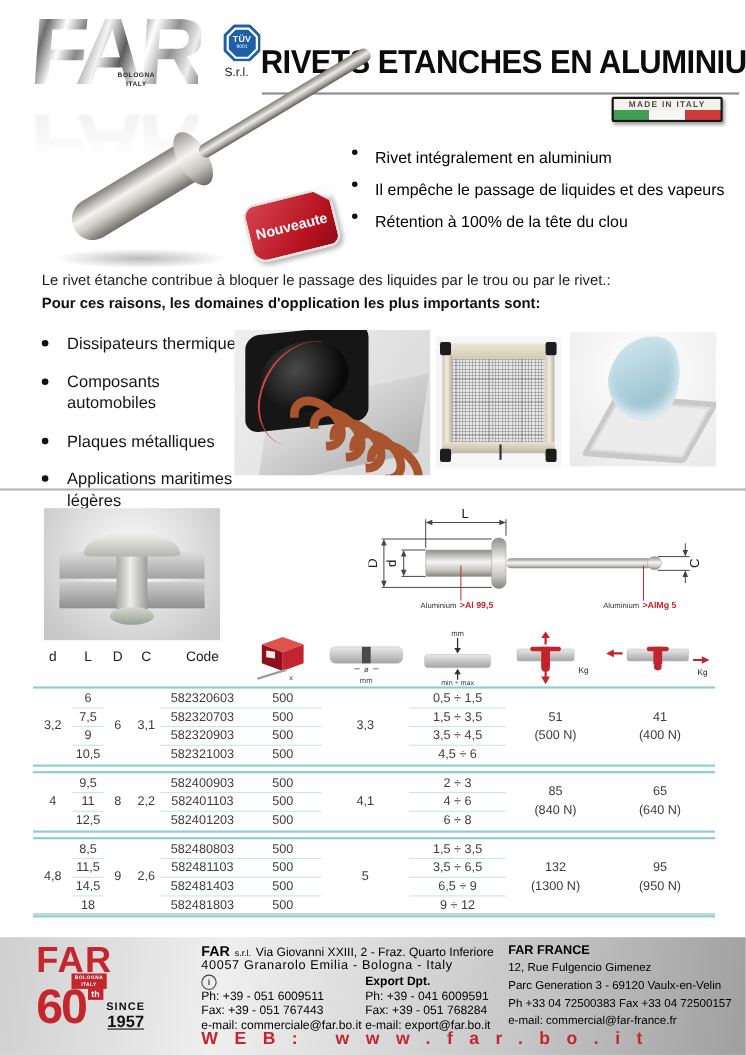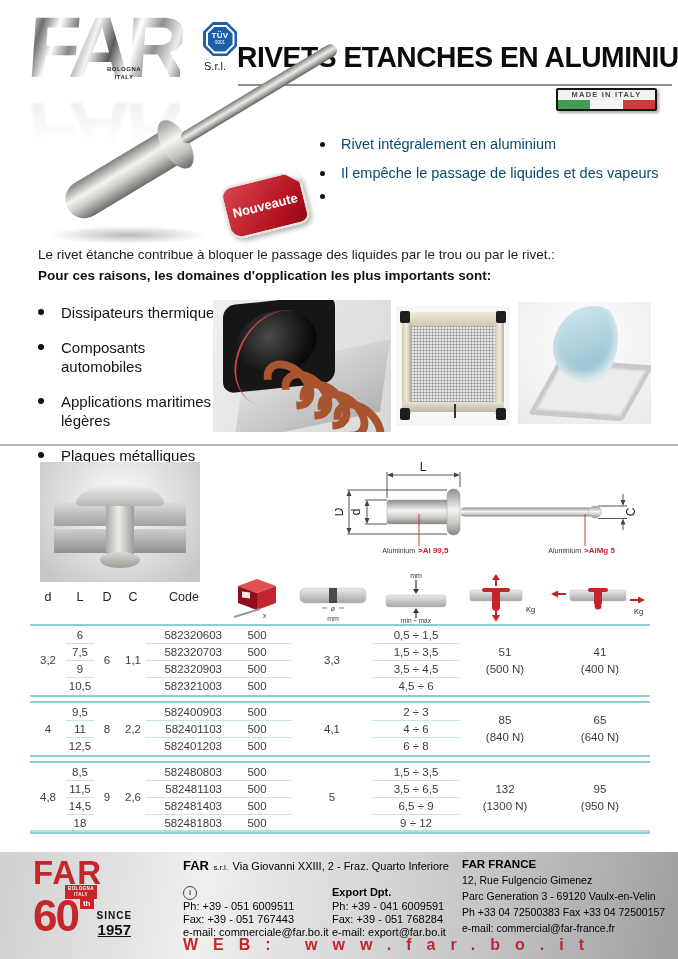--- a/index.html
+++ b/index.html
@@ -62,21 +62,21 @@
     border:2px solid #e3e3e3;border-radius:12px 14px 10px 14px;box-shadow:2px 3px 5px rgba(0,0,0,.3);
     display:flex;align-items:center;justify-content:center;}
   .badge-txt{color:#fff;font-size:13px;font-weight:bold;}
   .curl{position:absolute;right:-2px;top:-3px;width:18px;height:16px;
     clip-path:polygon(0 0,100% 0,100% 100%);border-radius:0 0 0 8px;
     background:linear-gradient(205deg,#fafafa 40%,#c4c4c4 60%,#efefef);}
 
   
   ul{margin:0;padding:0;list-style:none;}
   .hbullets{position:absolute;left:320px;top:136px;width:355px;}
-  .hbullets li{display:flex;align-items:center;margin-bottom:13px;font-size:14.5px;color:#0c4a6e;}
+  .hbullets li{display:flex;align-items:flex-start;margin-bottom:13px;font-size:14.5px;color:#000000;}
   .dot{width:5px;height:5px;border-radius:50%;background:#111;margin-right:16px;flex:none;}
   .apps{position:absolute;left:38px;top:303px;width:185px;}
   .apps li{display:flex;align-items:flex-start;margin-bottom:15px;font-size:15px;color:#141414;line-height:1.3;}
   .apps .dot{width:6px;height:6px;margin-top:6px;margin-right:17px;}
 
   .intro1{position:absolute;left:38px;top:247px;margin:0;font-size:13.5px;color:#1c1c1c;}
   .intro2{position:absolute;left:38px;top:268px;margin:0;font-size:13.5px;font-weight:bold;color:#111;}
 
   
   .photo{position:absolute;overflow:hidden;}
@@ -137,21 +137,21 @@
   .tbl{position:absolute;left:30px;top:624px;width:620px;font-size:11.5px;color:#3c3c3c;}
   .tgroup{display:flex;align-items:stretch;border-top:2px solid #8ecdd2;border-bottom:2px solid #8ecdd2;
     margin-bottom:4px;padding:1px 0;}
   .gcell{display:flex;flex-direction:column;justify-content:center;text-align:center;line-height:1.45;}
   .w-d{width:36px}.w-L{width:28px}.w-D{width:26px}.w-C{width:26px}.w-cq{width:146px}
   .w-hole{width:80px}.w-grip{width:88px}.w-ten{width:90px}.w-shear{width:100px}
   .stack{display:flex;flex-direction:column;}
   .srow{height:16px;line-height:16px;text-align:center;border-bottom:1px solid #cbe4e6;}
   .srow:last-child{border-bottom:none;}
   .cq{display:flex;}
-  .cq .code{width:76px;text-align:right;}
+  .cq .code{width:76px;text-align:center;}
   .cq .qty{width:70px;text-align:center;}
   .tbl-endline{position:absolute;left:30px;top:830px;width:620px;height:2px;background:#bcdde0;}
 
   
   .footer{position:absolute;left:0;top:852px;width:678px;height:107px;
     background:linear-gradient(100deg,#cfcfcf,#efefef 30%,#c6c6c6 70%,#9f9f9f);}
   .flogo{position:absolute;left:33px;top:6px;width:130px;}
   .flogo-far{font-size:33px;font-weight:900;color:#c4262c;letter-spacing:1px;line-height:.9;}
   .flogo-bologna{position:absolute;left:32px;top:27px;background:#c4262c;color:#fff;font-size:4.5px;
     font-weight:bold;text-align:center;padding:1px 3px;line-height:1.3;letter-spacing:.4px;}
@@ -224,42 +224,43 @@
     <li>
         <span class="dot"></span>
         <span>Rivet intégralement en aluminium</span>
       </li>
     <li>
         <span class="dot"></span>
         <span>Il empêche le passage de liquides et des vapeurs</span>
       </li>
     <li>
         <span class="dot"></span>
+        <span>Rétention  à 100% de la tête du clou</span>
       </li>
   </ul>
 
   <p class="intro1">Le rivet étanche contribue à bloquer le passage des liquides par le trou ou par le rivet.:</p>
   <p class="intro2">Pour ces raisons, les domaines d'opplication les plus importants sont:</p>
 
   <ul class="apps">
     <li>
         <span class="dot"></span>
         <span>Dissipateurs thermiques</span>
       </li>
     <li>
         <span class="dot"></span>
         <span>Composants automobiles</span>
       </li>
     <li>
         <span class="dot"></span>
+        <span>Plaques métalliques</span>
+      </li>
+    <li>
+        <span class="dot"></span>
         <span>Applications maritimes légères</span>
-      </li>
-    <li>
-        <span class="dot"></span>
-        <span>Plaques métalliques</span>
       </li>
   </ul>
 
   <div class="photo photo-hs">
     <div class="hs-plate"></div>
     <div class="hs-fan"></div>
     <div class="hs-wire"></div>
     <div class="hs-tube" style="left:56px;top:56px"></div>
     <div class="hs-tube" style="left:74px;top:66px"></div>
     <div class="hs-tube" style="left:92px;top:76px"></div>
@@ -414,21 +415,21 @@
 
     <div class="tgroup">
       <div class="gcell w-d">3,2</div>
       <div class="stack w-L">
         <div class="srow">6</div>
         <div class="srow">7,5</div>
         <div class="srow">9</div>
         <div class="srow">10,5</div>
       </div>
       <div class="gcell w-D">6</div>
-      <div class="gcell w-C">1,1</div>
+      <div class="gcell w-C">3,1</div>
       <div class="stack w-cq">
         <div class="srow cq">
             <span class="code">582320603</span>
             <span class="qty">500</span>
           </div>
         <div class="srow cq">
             <span class="code">582320703</span>
             <span class="qty">500</span>
           </div>
         <div class="srow cq">
@@ -559,20 +560,21 @@
           <div class="s2">1957</div>
         </span>
       </div>
     </div>
 
     <div class="fline" style="left:183px;top:4px">
       <span class="fb" style="font-size:13px">FAR</span>
       <span class="fsmall">s.r.l.</span>
       <span style="font-size:11px">Via Giovanni XXIII, 2 - Fraz. Quarto Inferiore</span>
     </div>
+    <div class="fline" style="left:183px;top:20px;font-size:11.5px;letter-spacing:.6px">40057  Granarolo Emilia  -  Bologna  -  Italy</div>
     <div class="info-i" style="left:183px;top:34px">i</div>
     <div class="fline" style="left:183px;top:48px;font-size:11px">Ph:  +39 - 051 6009511</div>
     <div class="fline" style="left:183px;top:61px;font-size:11px">Fax:  +39 - 051 767443</div>
     <div class="fline" style="left:183px;top:74px;font-size:11px">e-mail: commerciale@far.bo.it</div>
 
     <div class="fline fb" style="left:332px;top:34px;font-size:11px">Export Dpt.</div>
     <div class="fline" style="left:332px;top:48px;font-size:11px">Ph:  +39 - 041 6009591</div>
     <div class="fline" style="left:332px;top:61px;font-size:11px">Fax: +39 - 051 768284</div>
     <div class="fline" style="left:332px;top:74px;font-size:11px">e-mail: export@far.bo.it</div>
 

